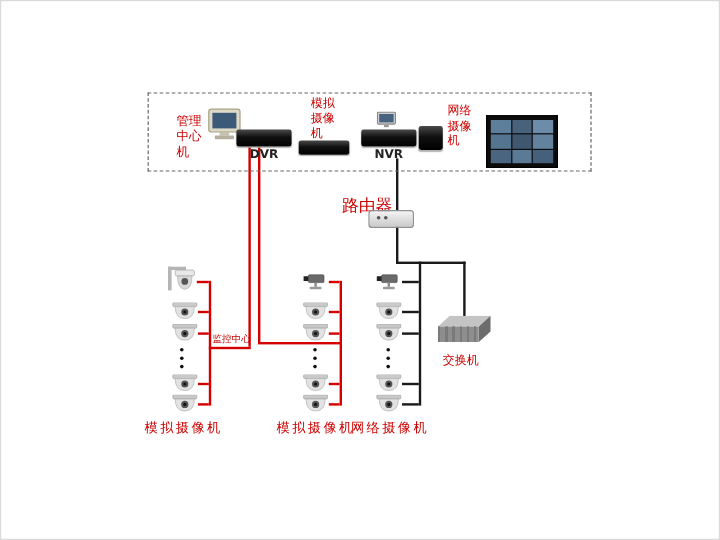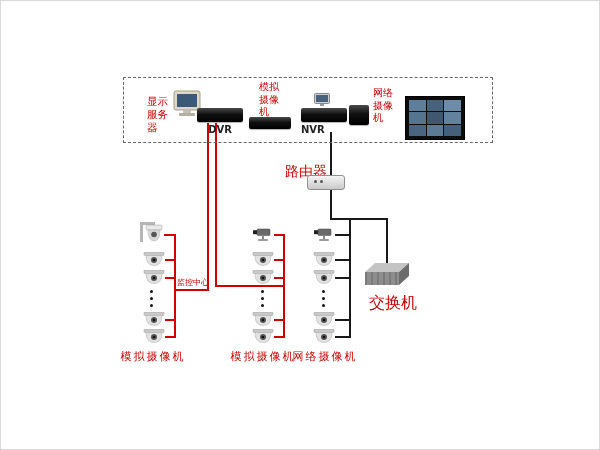--- a/index.html
+++ b/index.html
@@ -84,41 +84,41 @@
   <div class="bl" style="left:385px;top:217px;width:2px;height:47px"></div>
   <div class="bl" style="left:348px;top:217px;width:2px;height:120px"></div>
   <div class="bl" style="left:334px;top:233px;width:14px;height:2px"></div>
   <div class="bl" style="left:334px;top:258px;width:14px;height:2px"></div>
   <div class="bl" style="left:334px;top:276px;width:14px;height:2px"></div>
   <div class="bl" style="left:334px;top:318px;width:14px;height:2px"></div>
   <div class="bl" style="left:334px;top:335px;width:14px;height:2px"></div>
 
   <div class="dashed-box" style="left:122px;top:76px;width:368px;height:64px"></div>
 
-  <div class="lbl wrap" style="left:146px;top:94px;width:26px;font-size:10.5px">显示服务器</div>
+  <div class="lbl wrap" style="left:146px;top:94px;width:26px;font-size:10.5px">管理中心机</div>
   <svg class="abs" style="left:172px;top:89px" width="28" height="30">
     <rect x="1" y="1" width="26" height="19" rx="2" fill="#ded8c6" stroke="#a69f87"></rect>
     <rect x="4" y="4" width="20" height="13" fill="#3c5a78"></rect>
     <rect x="10" y="20" width="8" height="3" fill="#c6c0ae"></rect>
     <rect x="6" y="23" width="16" height="3" rx="1" fill="#b5afa0"></rect>
   </svg>
 
   <div class="dev" style="left:196px;top:107px;width:46px;height:14px"></div>
   <div class="dlbl" style="left:196px;top:123px;width:46px;text-align:center;font-size:10px">DVR</div>
 
   <div class="lbl wrap" style="left:258px;top:80px;width:22px;font-size:10px">模拟摄像机</div>
   <div class="dev" style="left:248px;top:116px;width:42px;height:12px"></div>
 
   <svg class="abs" style="left:313px;top:92px" width="16" height="14">
     <rect x="0.5" y="0.5" width="15" height="10" rx="1" fill="#cfcfcf" stroke="#8a8a8a"></rect>
     <rect x="2" y="2" width="12" height="7" fill="#46627e"></rect>
     <rect x="6" y="11" width="4" height="2" fill="#9a9a9a"></rect>
   </svg>
   <div class="dev" style="left:300px;top:107px;width:46px;height:14px"></div>
-  <div class="dlbl" style="left:300px;top:123px;width:46px;text-align:left;font-size:10px">NVR</div>
+  <div class="dlbl" style="left:300px;top:123px;width:46px;text-align:center;font-size:10px">NVR</div>
 
   <div class="dev" style="left:348px;top:104px;width:20px;height:20px"></div>
   <div class="lbl wrap" style="left:372px;top:86px;width:22px;font-size:10px">网络摄像机</div>
 
   <div class="vwall" style="left:404px;top:95px;width:60px;height:44px">
     <div class="vw-cell"></div>
     <div class="vw-cell"></div>
     <div class="vw-cell"></div>
     <div class="vw-cell"></div>
     <div class="vw-cell"></div>
@@ -132,21 +132,21 @@
   <div class="router" style="left:306px;top:174px;width:36px;height:13px">
     <span class="rdot" style="left:6px"></span>
     <span class="rdot" style="left:12px"></span>
   </div>
 
   <div class="abs" style="left:364px;top:262px;width:46px;height:26px">
     <div class="sw-top"></div>
     <div class="sw-side"></div>
     <div class="sw-front"></div>
   </div>
-  <div class="lbl" style="left:368px;top:292px;font-size:16px;white-space:nowrap">交换机</div>
+  <div class="lbl" style="left:368px;top:292px;font-size:10px;white-space:nowrap">交换机</div>
 
   <div class="lbl" style="left:176px;top:276px;font-size:8px;white-space:nowrap">监控中心</div>
 
   <svg class="abs" style="left:138px;top:221px" width="24" height="21" viewBox="0 0 24 21">
       <use href="#ptz-cam"></use>
     </svg>
   <svg class="abs" style="left:142px;top:251px" width="22" height="15" viewBox="0 0 22 15">
       <use href="#dome-cam"></use>
     </svg>
   <svg class="abs" style="left:142px;top:269px" width="22" height="15" viewBox="0 0 22 15">

